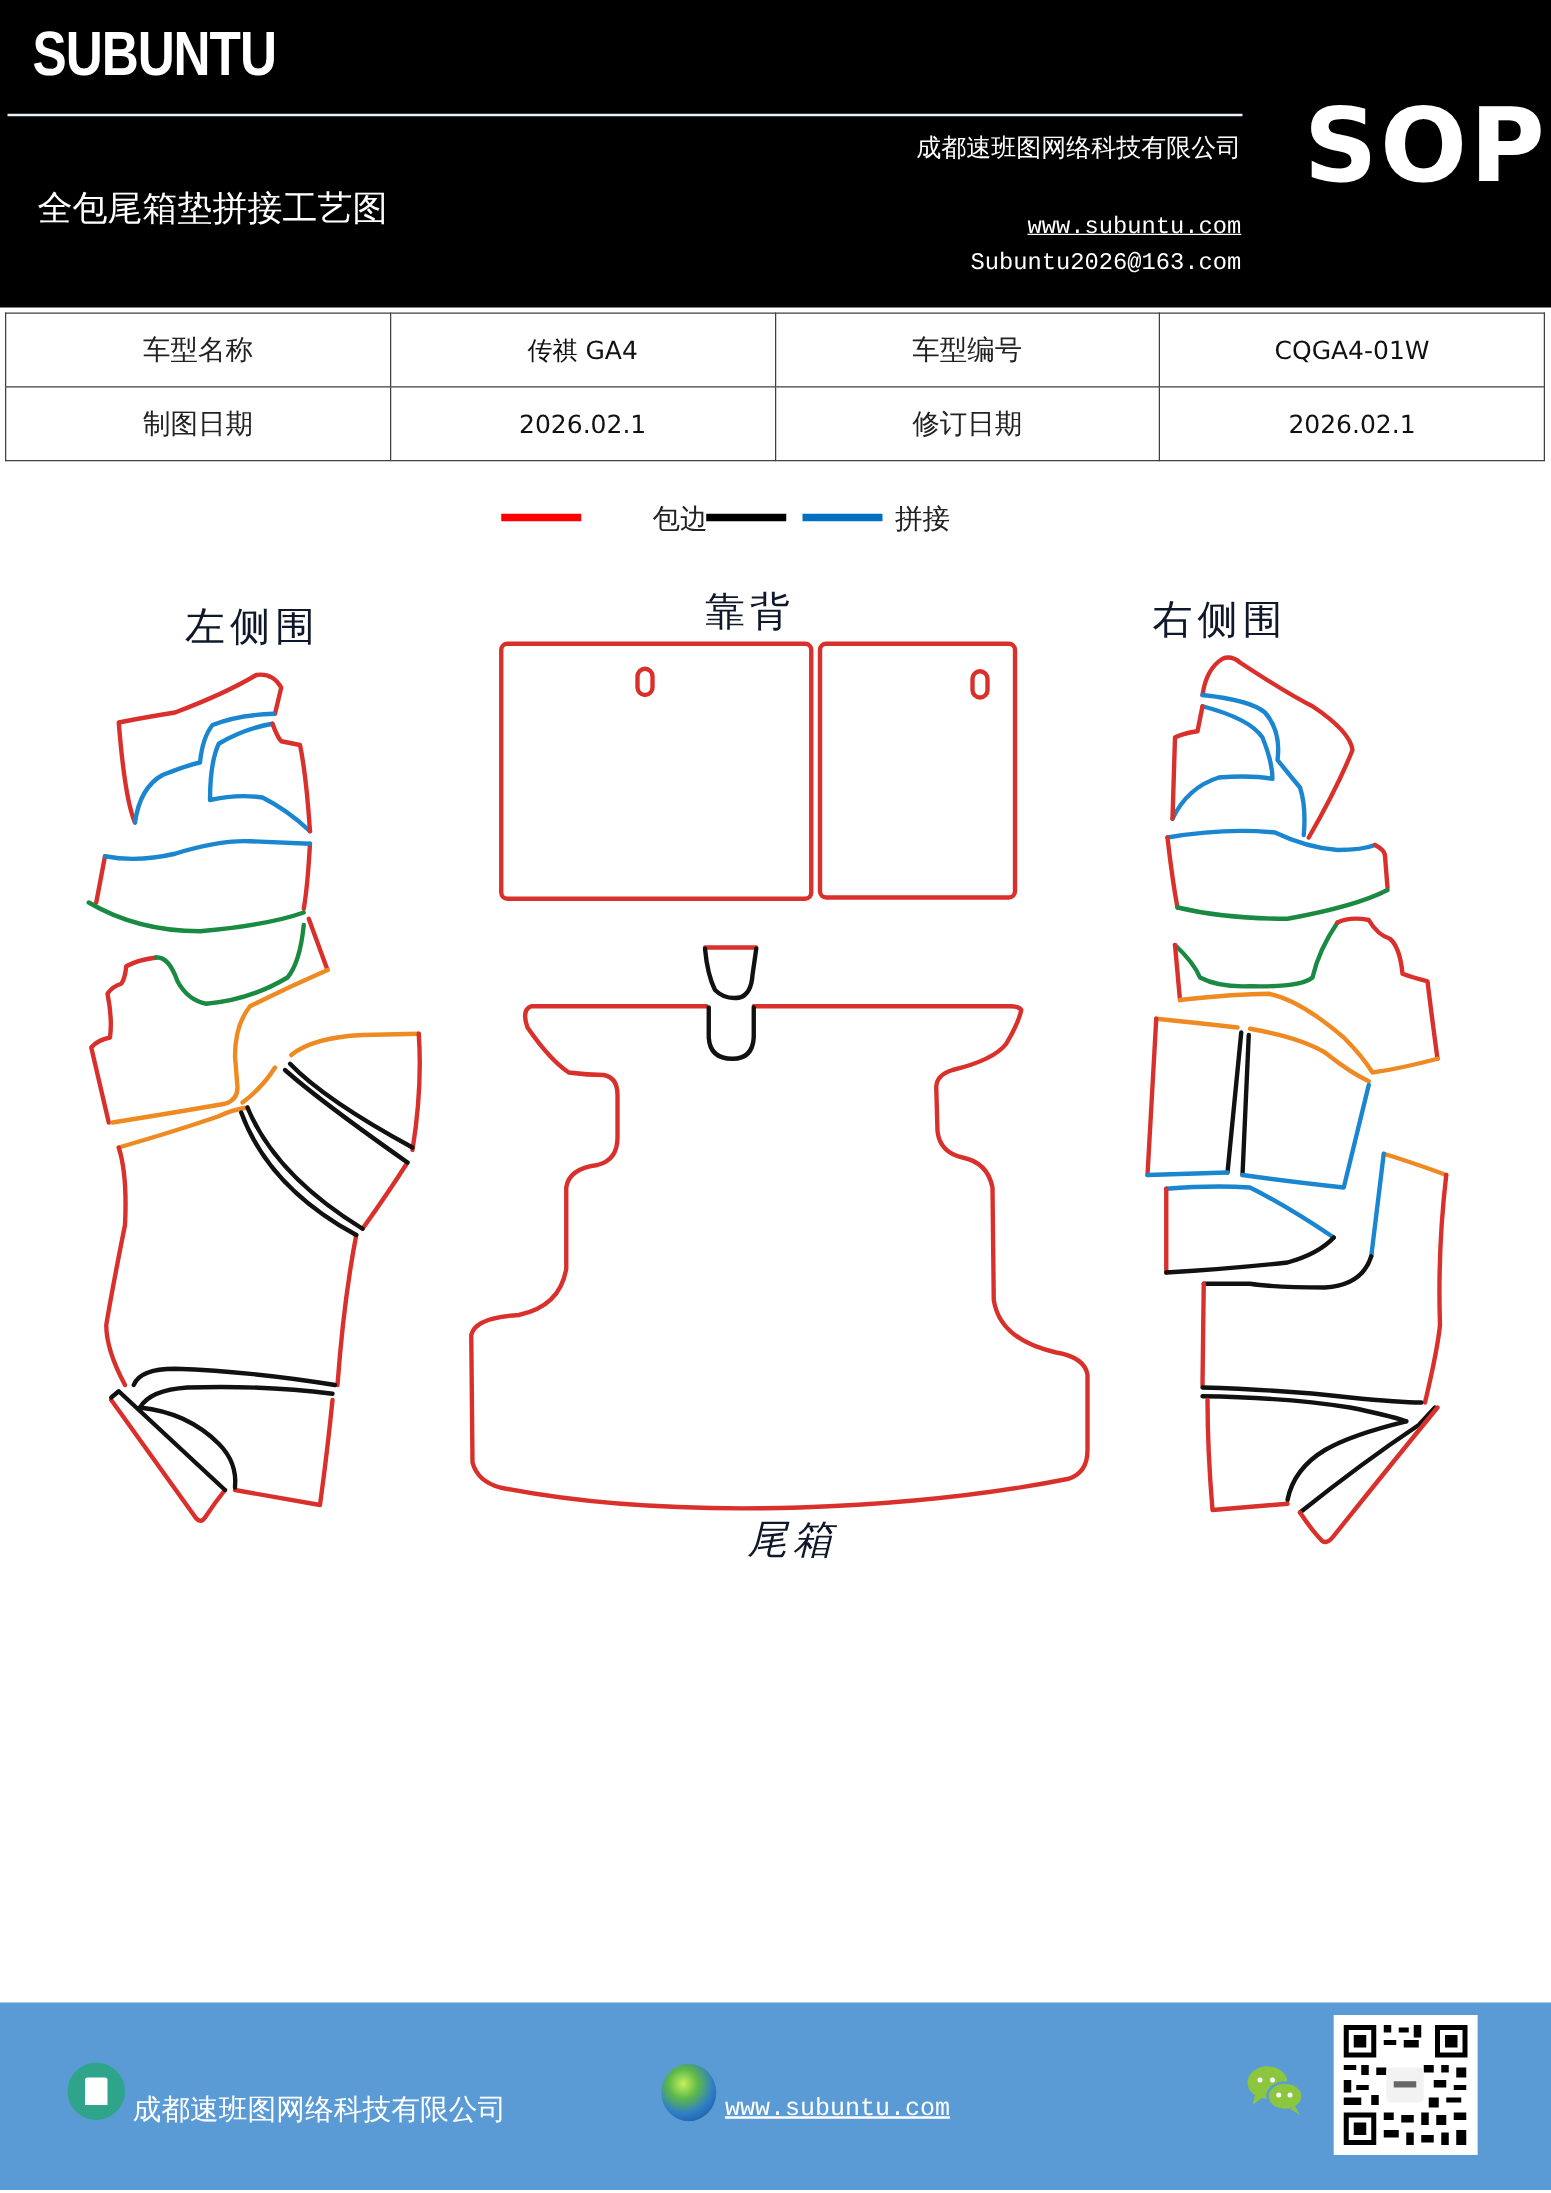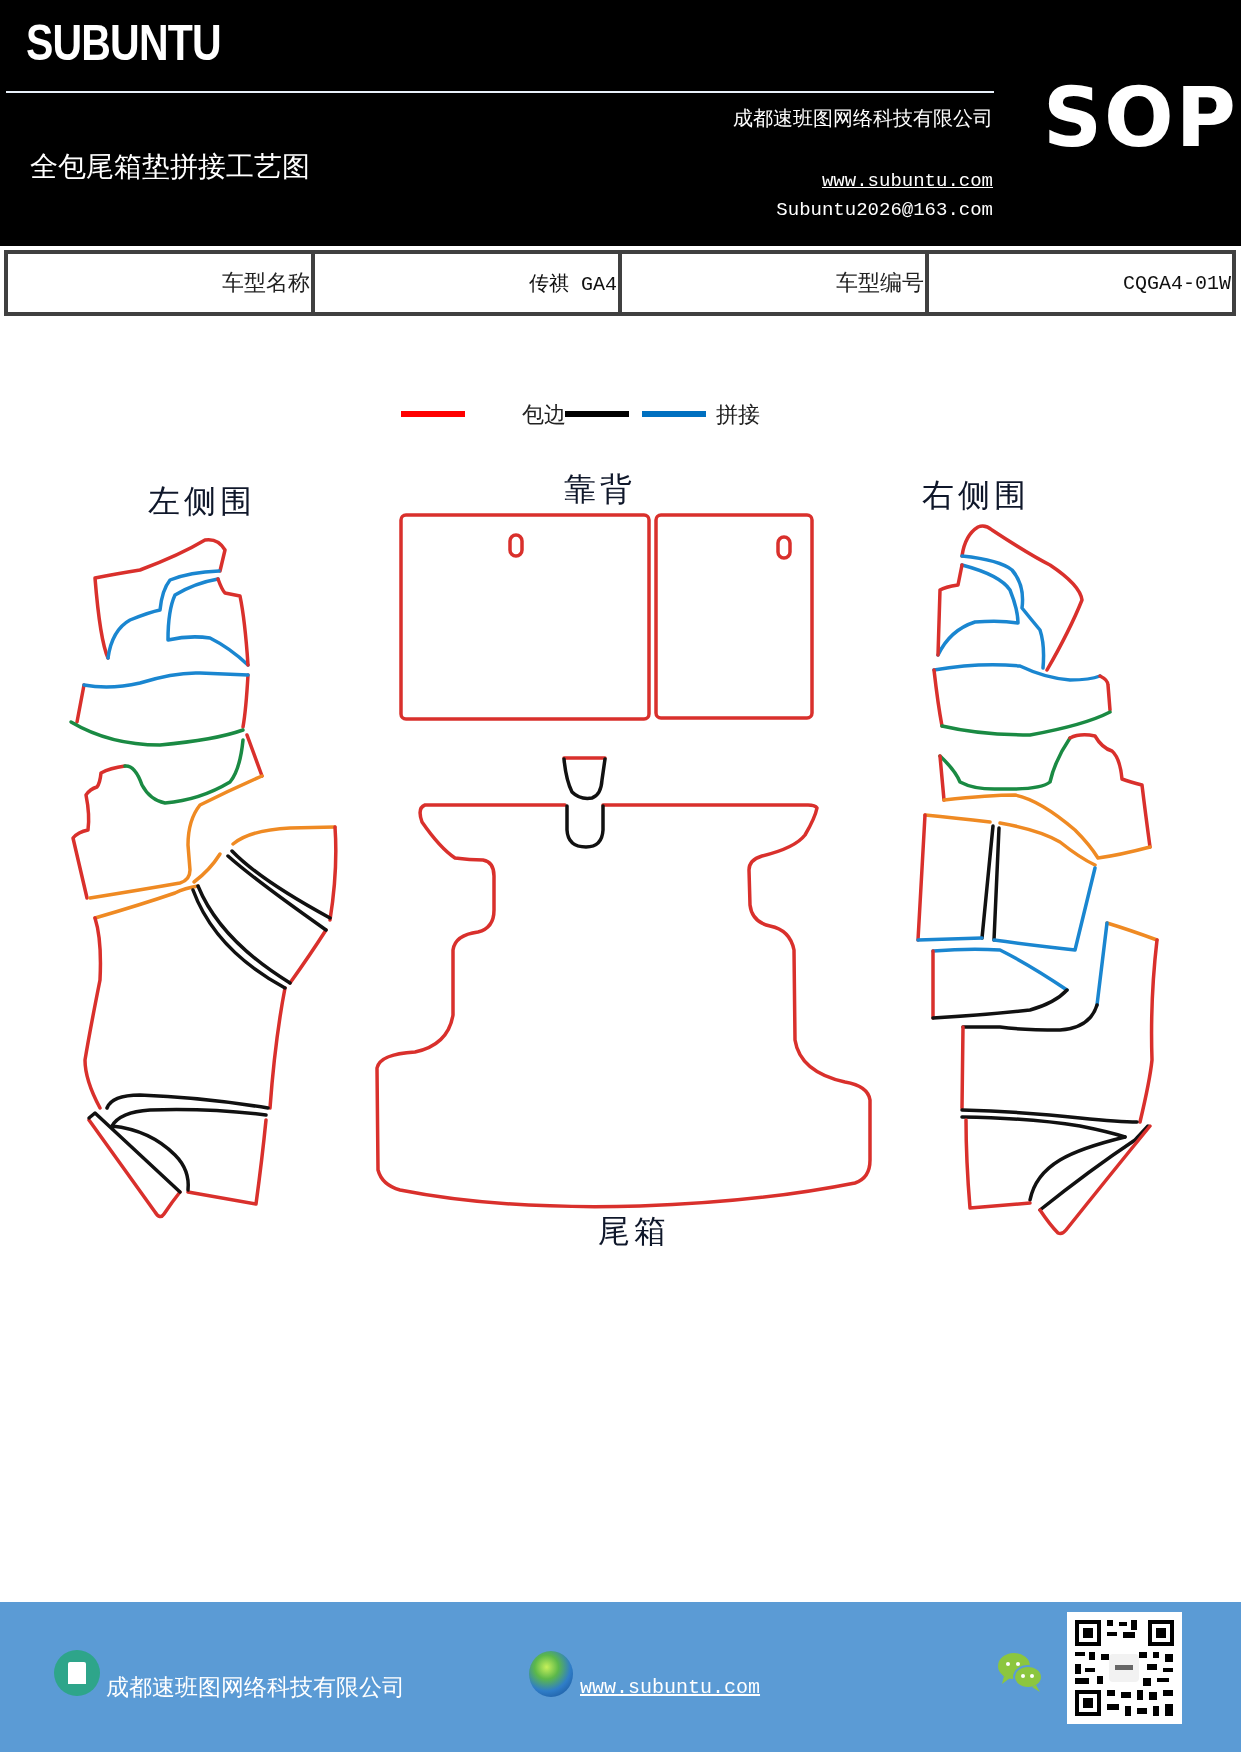--- a/index.html
+++ b/index.html
@@ -7,21 +7,21 @@
     .header { position: absolute; left: 0; top: 0; width: 1241px; height: 246px; background: #000000; }
     .brand { position: absolute; left: 26px; top: 14px; font-family: "Liberation Sans", sans-serif; font-weight: bold; font-size: 50px; color: #fff; letter-spacing: -1px; transform: scaleX(0.82); transform-origin: left top; }
     .hrule { position: absolute; left: 6px; top: 91px; width: 988px; height: 2px; background: #e8f0fa; }
     .company-top { position: absolute; right: 248px; top: 105px; font-family: "DejaVu Serif", serif; font-size: 20px; color: #fff; }
     .doc-title { position: absolute; left: 30px; top: 148px; font-family: "DejaVu Serif", serif; font-size: 28px; color: #fff; }
     .web-top { position: absolute; right: 248px; top: 170px; font-family: "Liberation Mono", monospace; font-size: 19px; color: #fff; text-decoration: underline; }
     .mail-top { position: absolute; right: 248px; top: 199px; font-family: "Liberation Mono", monospace; font-size: 19px; color: #fff; }
     .sop { position: absolute; left: 1043px; top: 70px; font-family: "DejaVu Sans", sans-serif; font-weight: bold; font-size: 82px; color: #fff; letter-spacing: 2px; }
 
     .info-table { position: absolute; left: 4px; top: 250px; width: 1232px; border-collapse: collapse; }
-    .info-table td { border: 4px solid #404040; height: 56px; text-align: right; font-size: 22px; color: #222; width: 25%; font-family: Liberation Mono, monospace; }
+    .info-table td { border: 1px solid #404040; height: 56px; text-align: center; font-size: 22px; color: #222; width: 25%; }
     .info-table td.val { font-size: 20px; color: #111; }
 
     .legend { position: absolute; top: 400px; left: 0; width: 1241px; height: 40px; }
     .legend .sw { position: absolute; top: 11px; width: 64px; height: 6px; }
     .legend .lbl { position: absolute; top: 0; font-size: 22px; color: #222; }
 
     .section-label { position: absolute; font-size: 32px; color: #0f172a; letter-spacing: 4px; }
     svg.drawing { position: absolute; left: 0; top: 0; }
 
     .footer { position: absolute; left: 0; top: 1602px; width: 1241px; height: 150px; background: #5b9bd5; }
@@ -47,35 +47,41 @@
 </div>
 
 <table class="info-table">
   <tbody>
       <tr>
     <td>车型名称</td>
     <td class="val">传祺 GA4</td>
     <td>车型编号</td>
     <td class="val">CQGA4-01W</td>
   </tr>
+  <tr>
+    <td>制图日期</td>
+    <td class="val">2026.02.1</td>
+    <td>修订日期</td>
+    <td class="val">2026.02.1</td>
+  </tr>
 </tbody>
   </table>
 
 <div class="legend">
   <div class="sw" style="left:401px;background:#ff0000;"></div>
   <div class="lbl" style="left:478px;margin-left:44px;">包边</div>
   <div class="sw" style="left:565px;background:#000;"></div>
   <div class="sw" style="left:642px;background:#0070c0;"></div>
   <div class="lbl" style="left:716px;">拼接</div>
 </div>
 
 <div class="section-label" style="left:148px;top:480px;">左侧围</div>
 <div class="section-label" style="left:564px;top:468px;">靠背</div>
 <div class="section-label" style="left:922px;top:474px;">右侧围</div>
-<div class="section-label" style="left:598px;top:1210px;">尾箱</div>
+<div class="section-label" style="left:598px;top:1210px;font-style:italic;">尾箱</div>
 
 <svg class="drawing" width="1241" height="1600" viewBox="0 0 1241 1600" fill="none" stroke-width="3.5" stroke-linecap="round" stroke-linejoin="round">
 
   <g stroke="#d9302c">
     <rect x="401" y="515" width="248" height="204" rx="5"></rect>
     <rect x="656" y="515" width="156" height="203" rx="5"></rect>
     <rect x="510" y="535" width="12" height="21" rx="6"></rect>
     <rect x="778" y="537" width="12" height="21" rx="6"></rect>
   </g>
 

